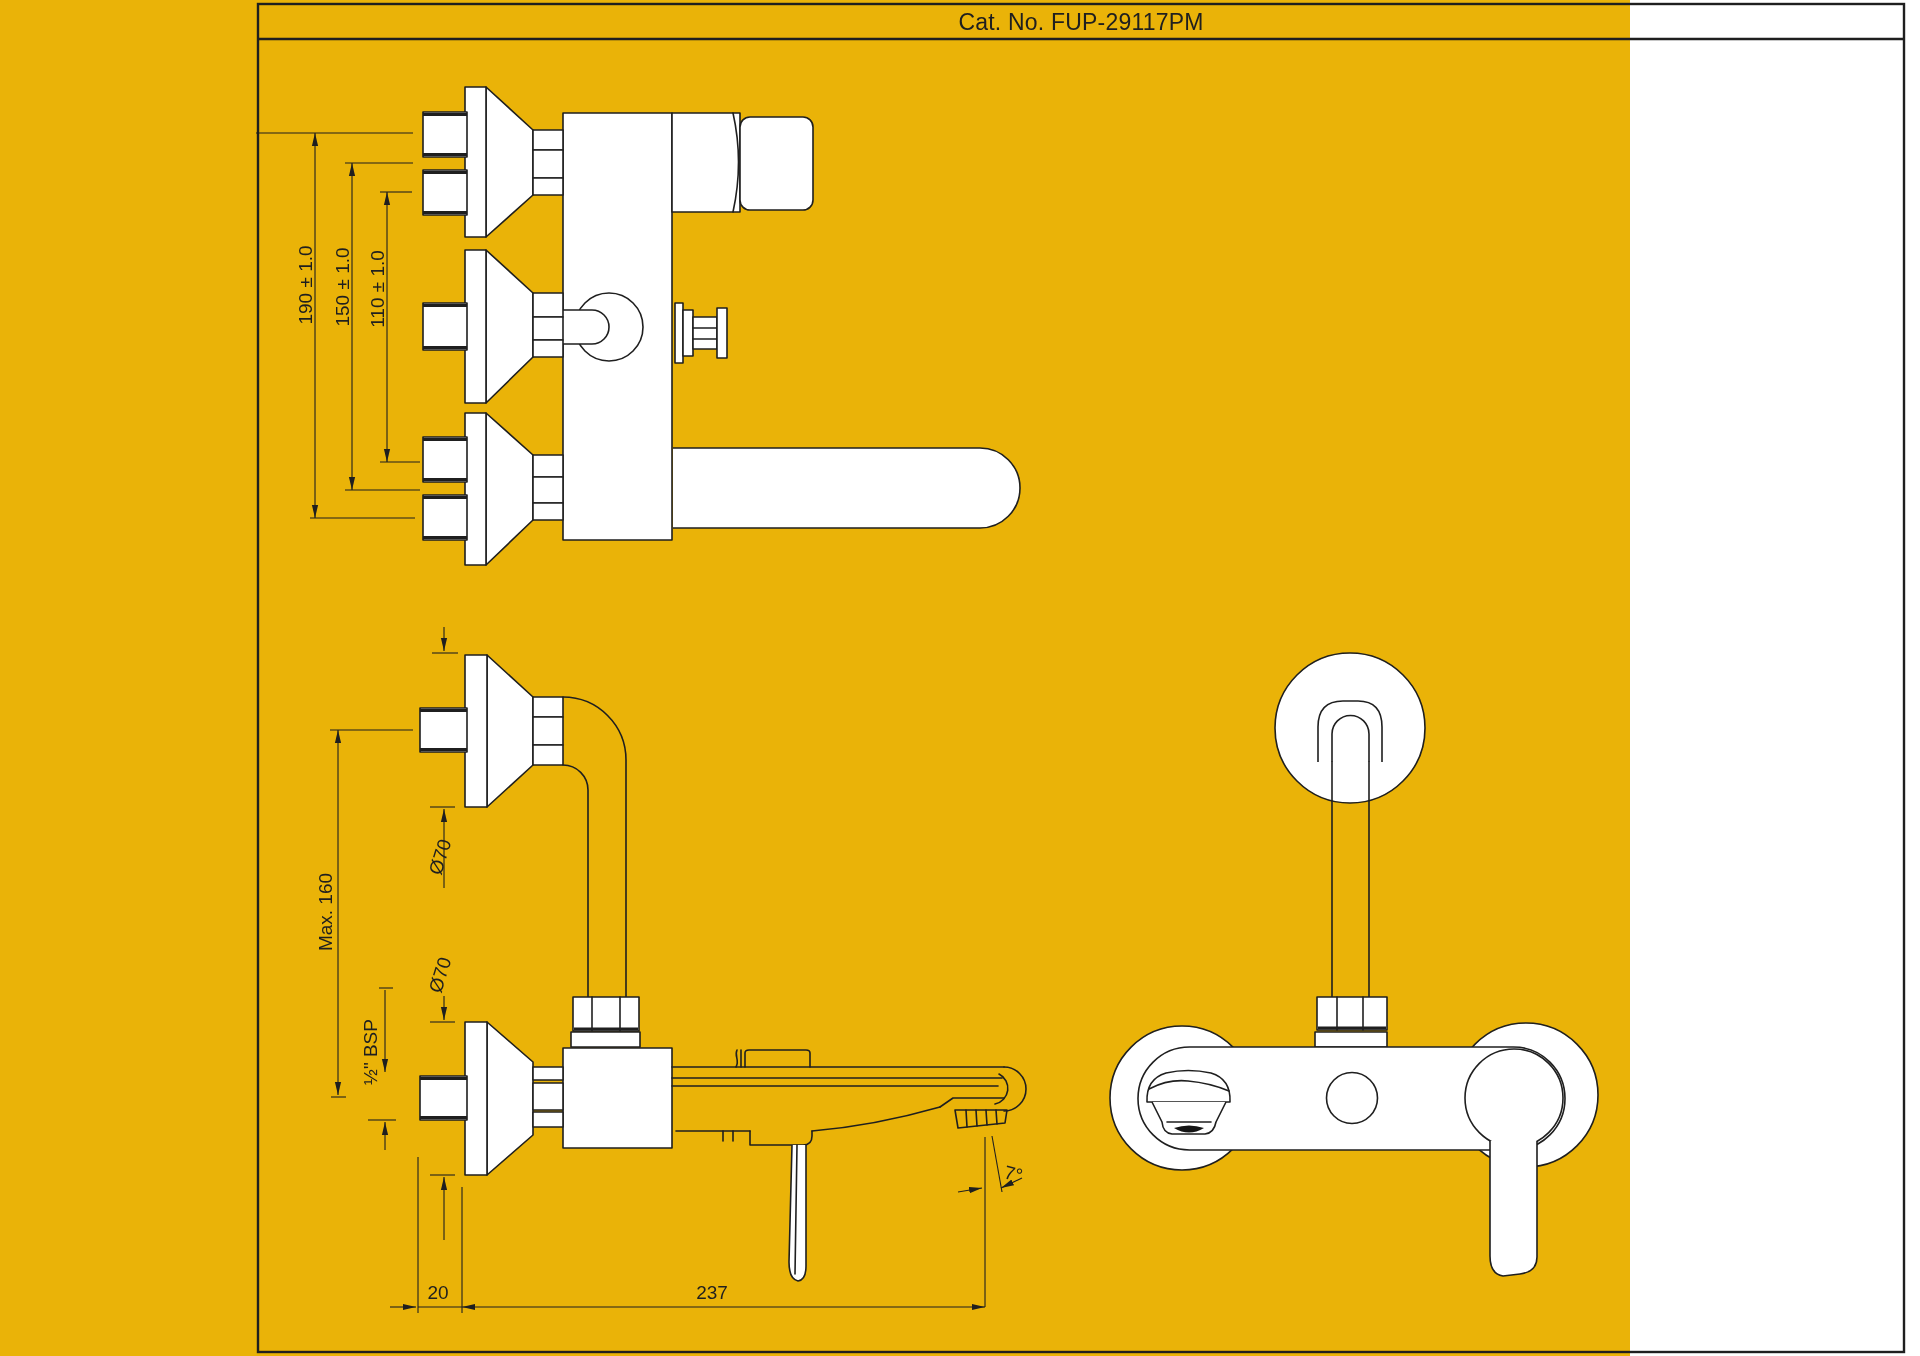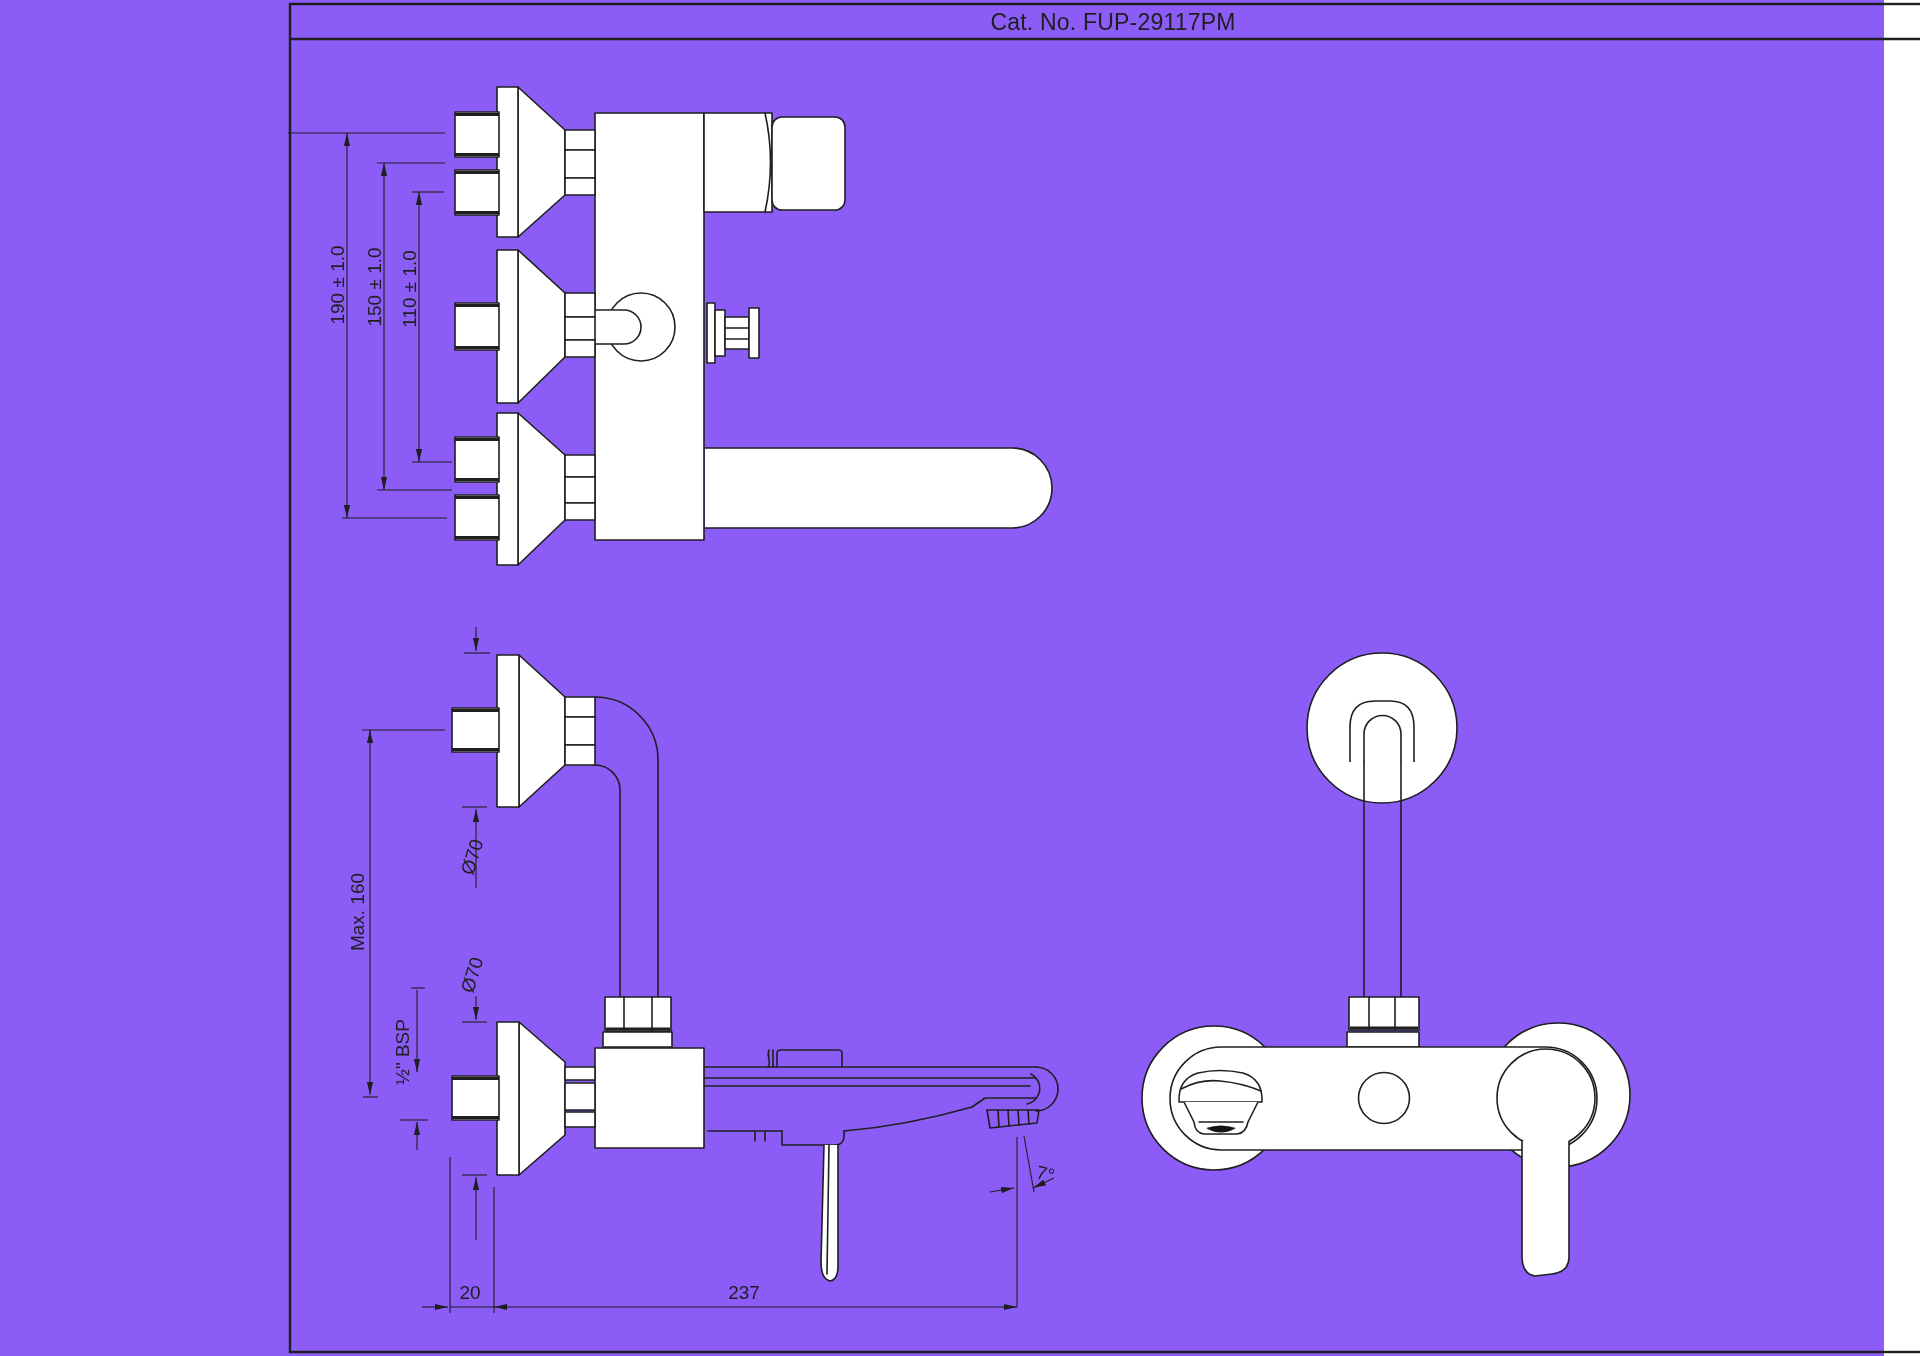--- a/index.html
+++ b/index.html
@@ -1,18 +1,18 @@
 <!DOCTYPE html>
 <html style="--lc: #1f1f1f;"><head>
 <meta charset="utf-8">
 <style>
   :root { --lc: #1f1f1f; }
   html,body { margin:0; padding:0; background:#fff; }
-  .stage { position:relative; width:1852px; height:1356px; background:#8b5cf6;
-           font-family:"Liberation Sans", sans-serif;padding-left:32px; }
+  .stage { position:relative; width:1630px; height:1356px; background:#eab308;
+           font-family:"Liberation Sans", sans-serif; }
   svg text { font-family:"Liberation Sans", sans-serif; fill:var(--lc); }
   .title-text { font-size:23px; letter-spacing:0.2px; }
   .dim-text { font-size:19px; }
   .ol  { fill:none; stroke:var(--lc); stroke-width:1.6; stroke-linejoin:round; stroke-linecap:round; }
   .olf { fill:#ffffff; stroke:var(--lc); stroke-width:1.6; stroke-linejoin:round; }
   .thk { fill:none; stroke:var(--lc); stroke-width:3; stroke-linecap:butt; }
   .dim { fill:none; stroke:var(--lc); stroke-width:1.1; stroke-linecap:butt; }
   .frame { fill:none; stroke:var(--lc); stroke-width:2.4; }
 </style>
 </head>

